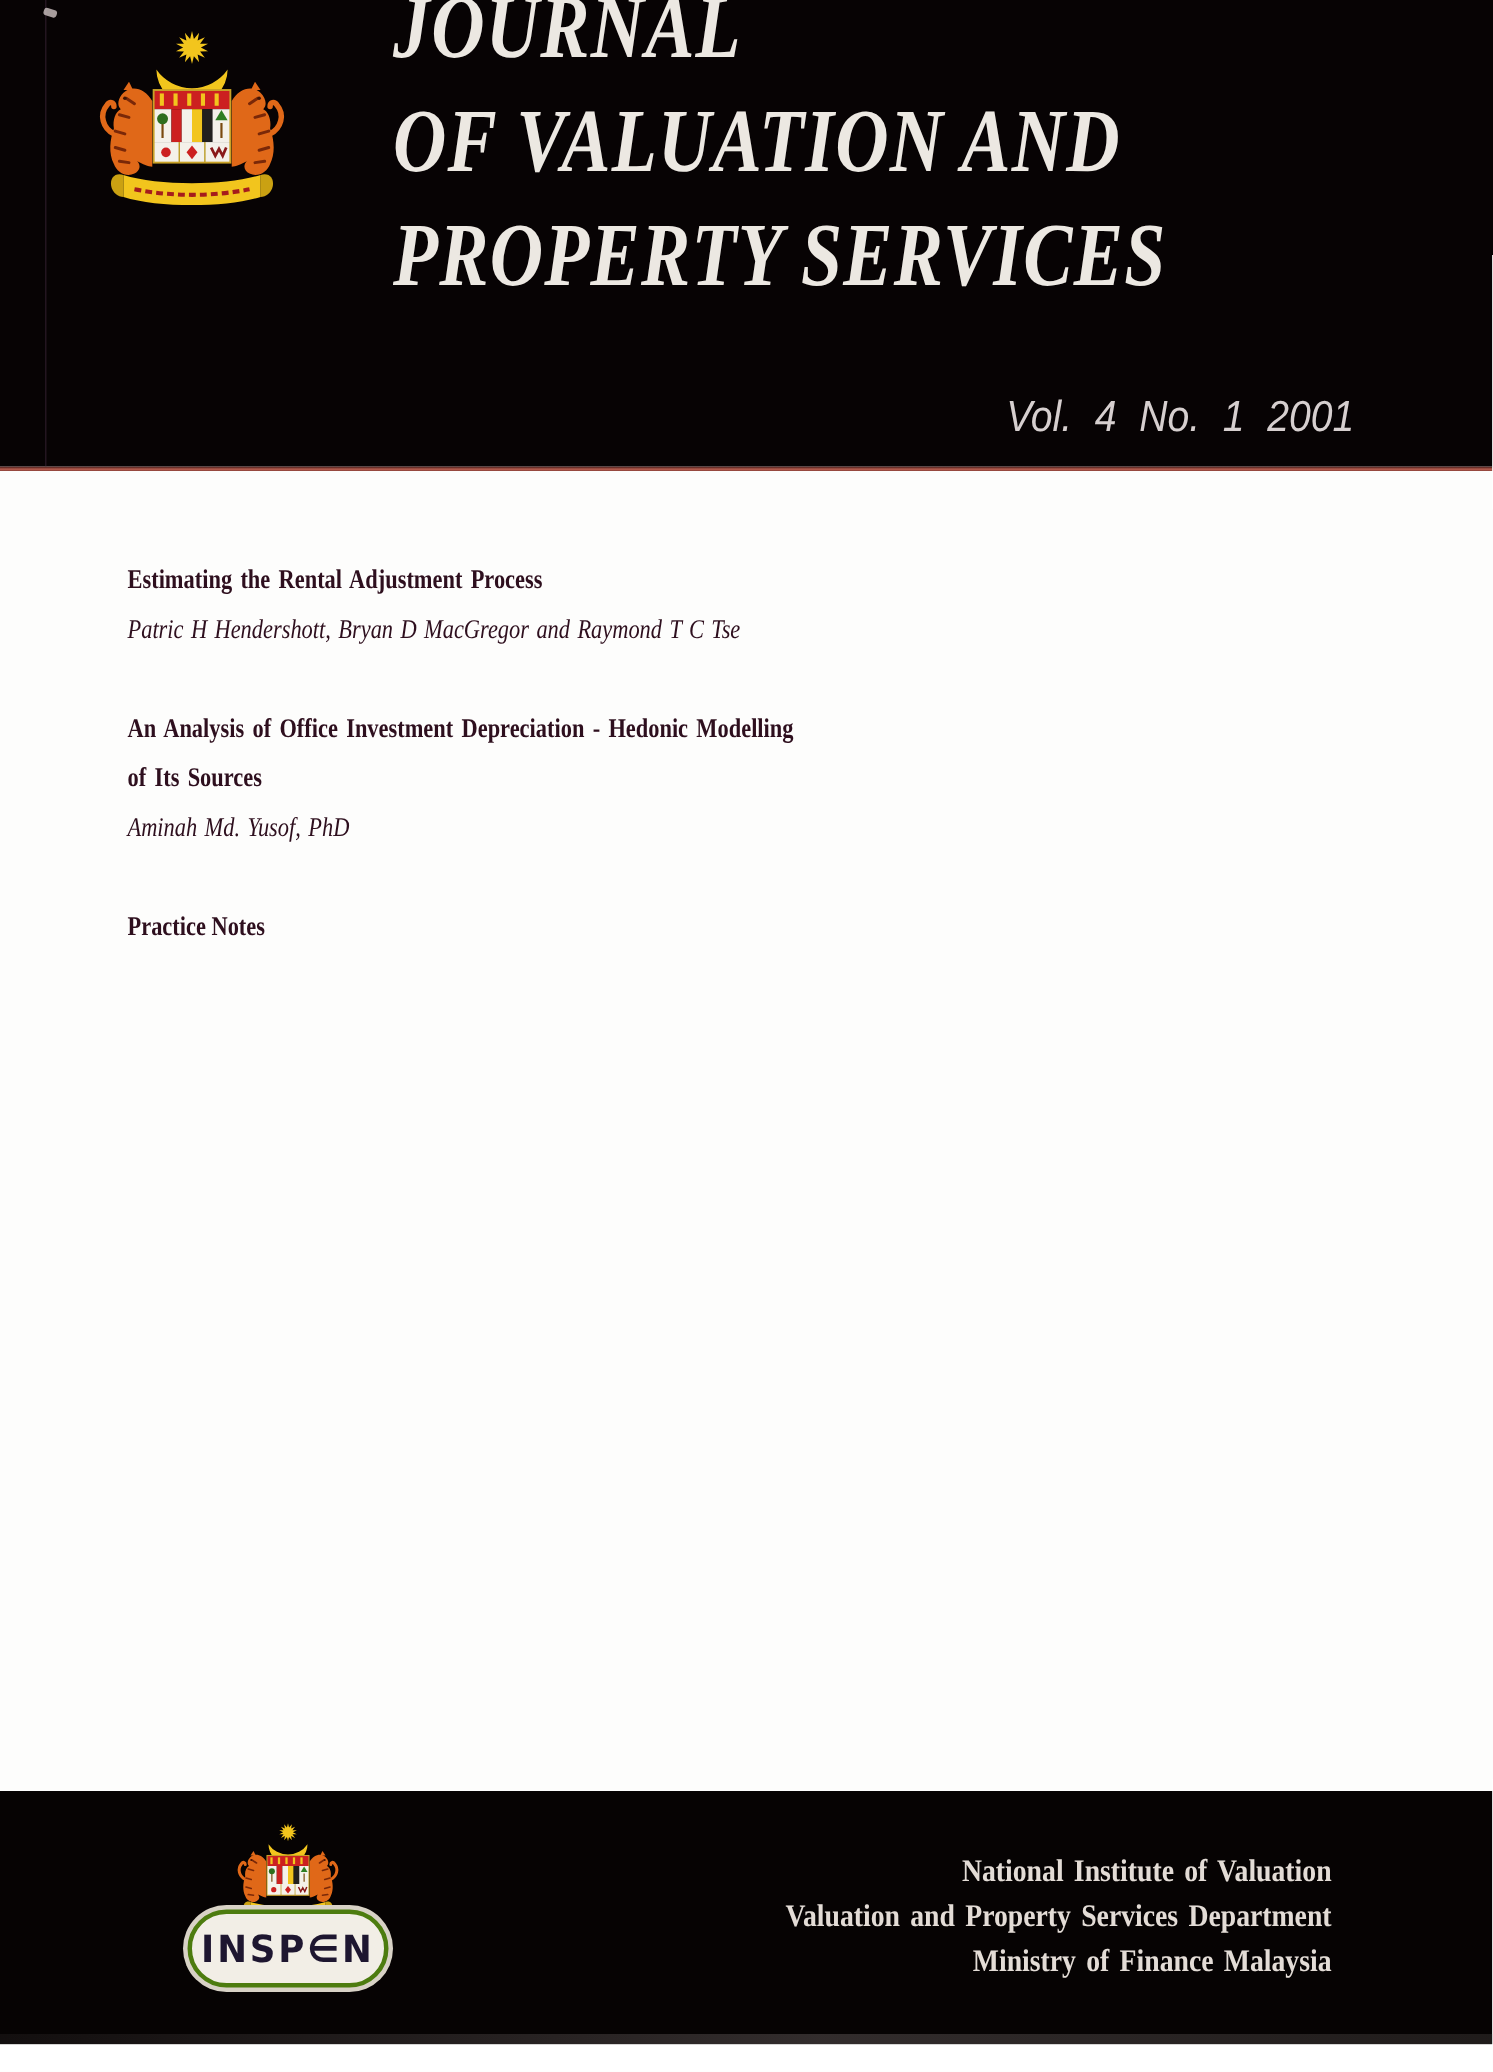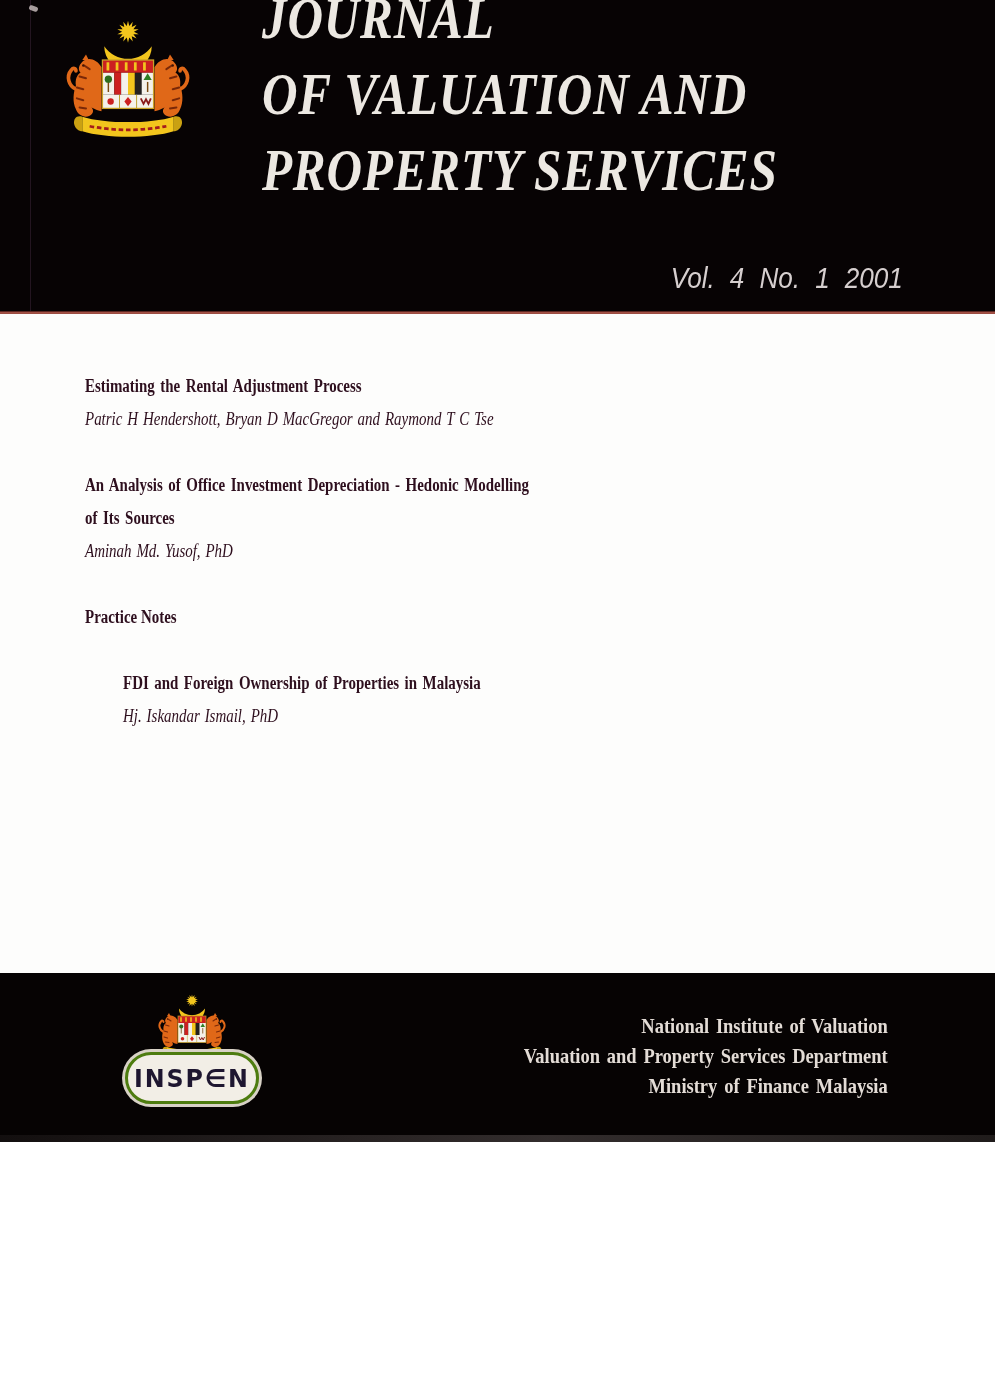--- a/index.html
+++ b/index.html
@@ -11,21 +11,21 @@
     --issue-text:#d6cfcf;
     --toc-text:#2e0f1e;
     --footer-text:#e3dcd6;
     --crest-gold:#f2c51d;
     --crest-red:#cc2020;
     --tiger-orange:#e06818;
   }
   *{box-sizing:border-box;}
   html,body{margin:0;padding:0;background:#ffffff;}
   .cover{
-    position:relative;width:995px;height:1142px;overflow:hidden;
+    position:relative;width:995px;height:1363px;overflow:hidden;
     background:var(--body-bg);
     font-family:"Liberation Serif",serif;
   }
   
   .header{
     position:absolute;top:0;left:0;right:0;height:311px;
     background:var(--header-bg);overflow:hidden;
   }
   .scan-line{position:absolute;left:30px;top:0;height:311px;width:1px;background:#3a2438;opacity:.55;}
   .scan-speck{position:absolute;left:29px;top:6px;width:9px;height:5px;background:#cfc4c4;opacity:.8;border-radius:2px;transform:rotate(18deg);}
@@ -184,24 +184,20 @@
       <div class="line t">An Analysis of Office Investment Depreciation - Hedonic Modelling</div>
       <div class="line t">of Its Sources</div>
       <div class="line a">Aminah Md. Yusof, PhD</div>
     </div>
 
 
 
     <div class="section-heading line">Practice Notes</div>
 
     <div class="notes">
-      <div class="entry">
-        <div class="line t">FDI and Foreign Ownership of Properties in Malaysia</div>
-        <div class="line a">Hj. Iskandar Ismail, PhD</div>
-      </div>
     </div>
   </div>
 
   <div class="footer">
     <div class="inspen">
       <svg class="crest-small" viewBox="0 0 140 150">
         <use href="#crest"></use>
       </svg>
       <div class="badge">
         <span>INSP∈N</span>

